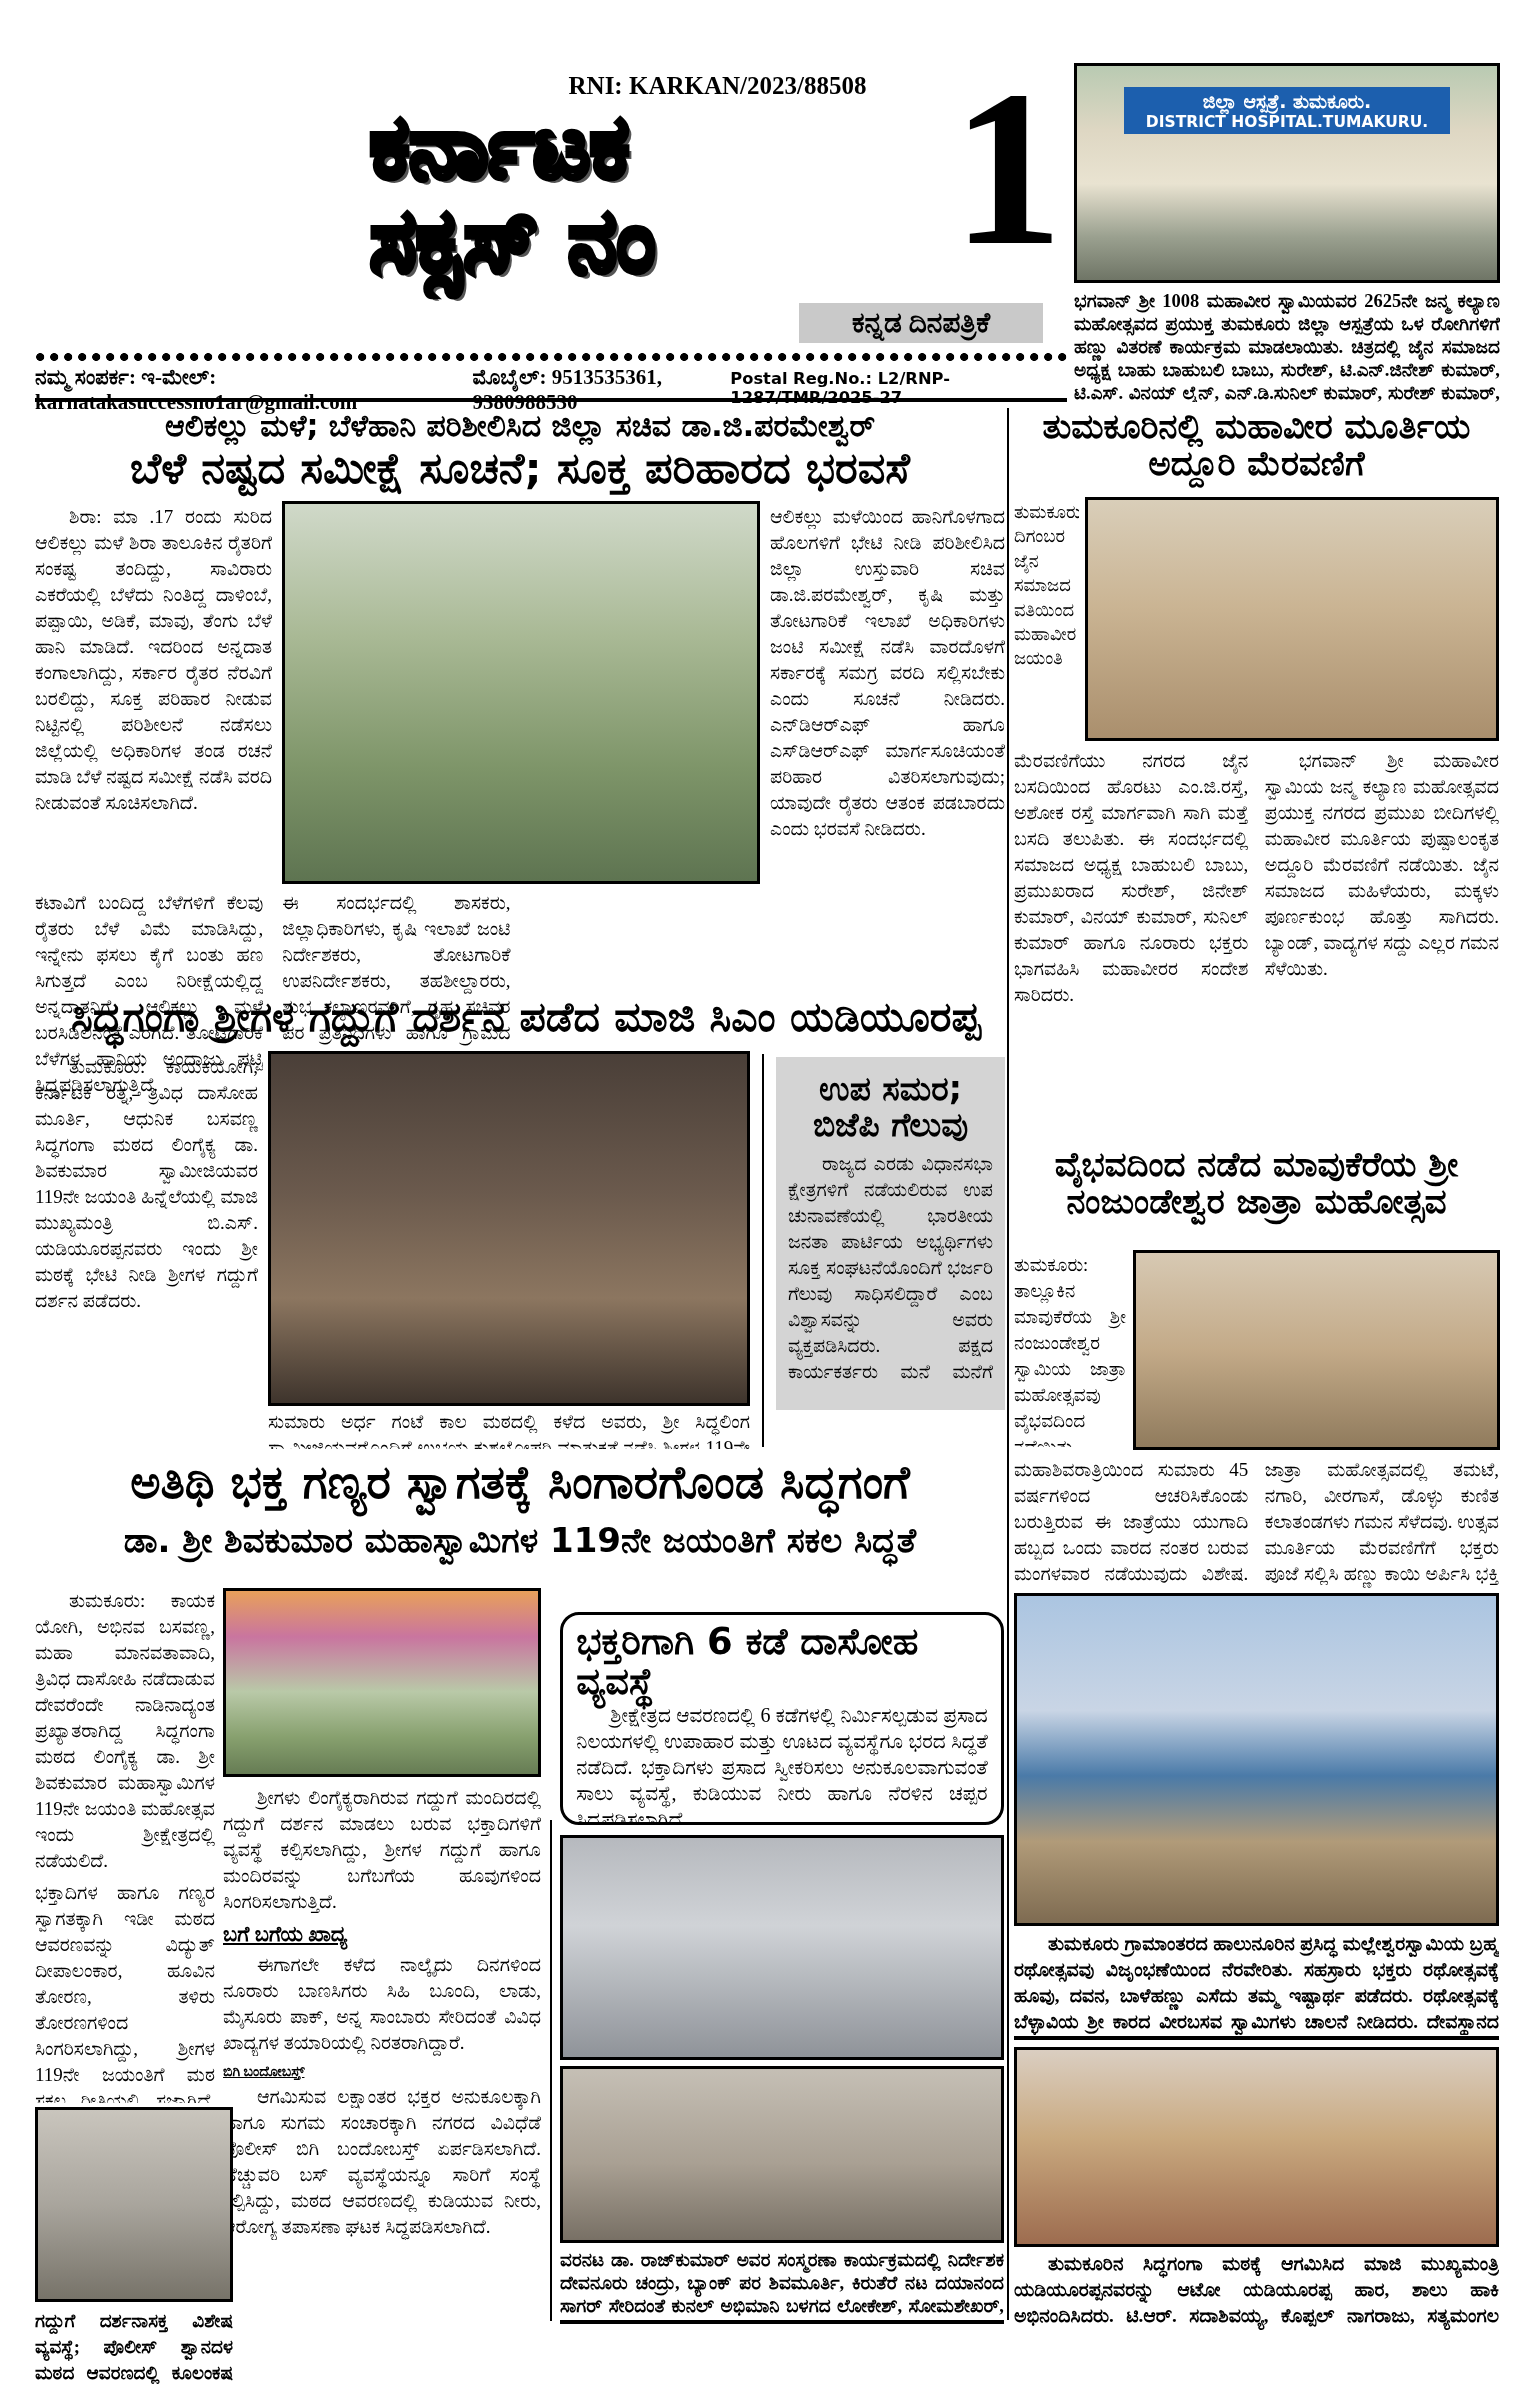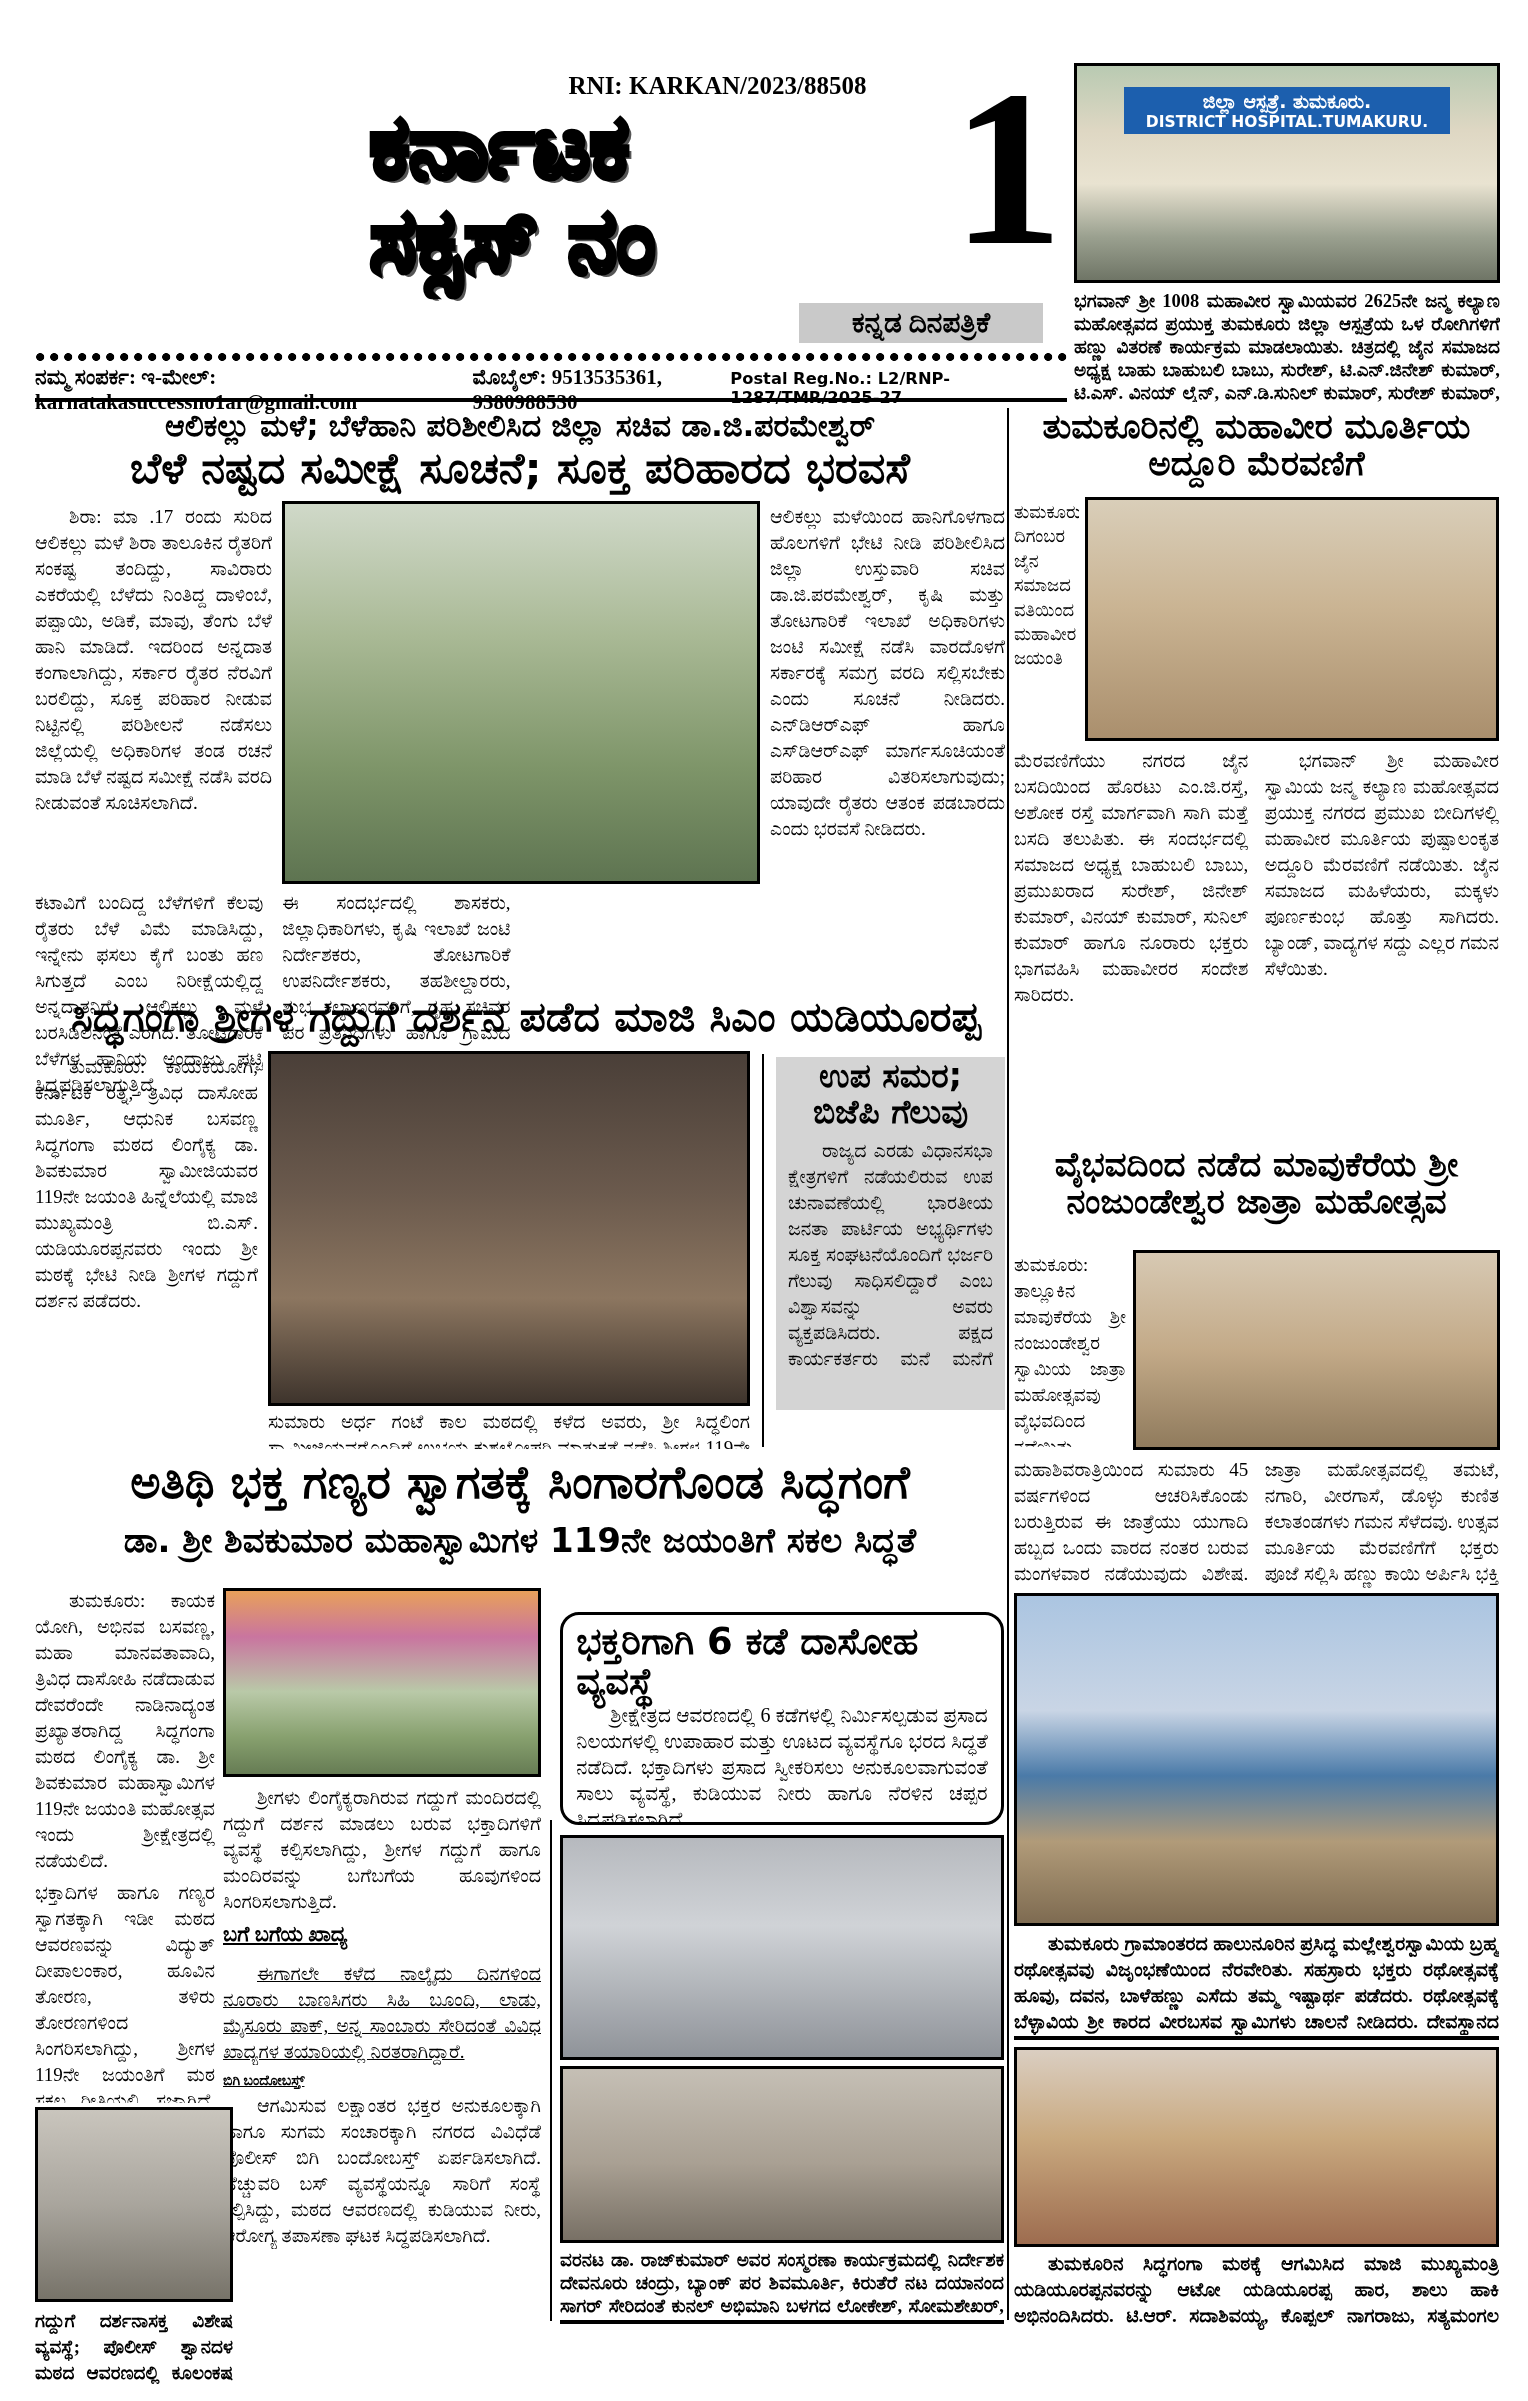--- a/index.html
+++ b/index.html
@@ -85,21 +85,21 @@
     <div class="body-txt" style="height:auto;">ಮೆರವಣಿಗೆಯು ನಗರದ ಜೈನ ಬಸದಿಯಿಂದ ಹೊರಟು ಎಂ.ಜಿ.ರಸ್ತೆ, ಅಶೋಕ ರಸ್ತೆ ಮಾರ್ಗವಾಗಿ ಸಾಗಿ ಮತ್ತೆ ಬಸದಿ ತಲುಪಿತು. ಈ ಸಂದರ್ಭದಲ್ಲಿ ಸಮಾಜದ ಅಧ್ಯಕ್ಷ ಬಾಹುಬಲಿ ಬಾಬು, ಪ್ರಮುಖರಾದ ಸುರೇಶ್, ಜಿನೇಶ್ ಕುಮಾರ್, ವಿನಯ್ ಕುಮಾರ್, ಸುನಿಲ್ ಕುಮಾರ್ ಹಾಗೂ ನೂರಾರು ಭಕ್ತರು ಭಾಗವಹಿಸಿ ಮಹಾವೀರರ ಸಂದೇಶ ಸಾರಿದರು.</div>
     <div class="body-txt lead" style="height:auto;">ಭಗವಾನ್ ಶ್ರೀ ಮಹಾವೀರ ಸ್ವಾಮಿಯ ಜನ್ಮ ಕಲ್ಯಾಣ ಮಹೋತ್ಸವದ ಪ್ರಯುಕ್ತ ನಗರದ ಪ್ರಮುಖ ಬೀದಿಗಳಲ್ಲಿ ಮಹಾವೀರ ಮೂರ್ತಿಯ ಪುಷ್ಪಾಲಂಕೃತ ಅದ್ದೂರಿ ಮೆರವಣಿಗೆ ನಡೆಯಿತು. ಜೈನ ಸಮಾಜದ ಮಹಿಳೆಯರು, ಮಕ್ಕಳು ಪೂರ್ಣಕುಂಭ ಹೊತ್ತು ಸಾಗಿದರು. ಬ್ಯಾಂಡ್, ವಾದ್ಯಗಳ ಸದ್ದು ಎಲ್ಲರ ಗಮನ ಸೆಳೆಯಿತು.</div>
   </div>
 
   <div class="abs hl" style="left:41px;top:995px;width:970px;font-size:41px;">ಸಿದ್ಧಗಂಗಾ ಶ್ರೀಗಳ ಗದ್ದುಗೆ ದರ್ಶನ ಪಡೆದ ಮಾಜಿ ಸಿಎಂ ಯಡಿಯೂರಪ್ಪ</div>
   <div class="abs body-txt lead" style="left:35px;top:1054px;width:223px;height:393px;">ತುಮಕೂರು: ಕಾಯಕಯೋಗಿ, ಕರ್ನಾಟಕ ರತ್ನ, ತ್ರಿವಿಧ ದಾಸೋಹ ಮೂರ್ತಿ, ಆಧುನಿಕ ಬಸವಣ್ಣ ಸಿದ್ಧಗಂಗಾ ಮಠದ ಲಿಂಗೈಕ್ಯ ಡಾ. ಶಿವಕುಮಾರ ಸ್ವಾಮೀಜಿಯವರ 119ನೇ ಜಯಂತಿ ಹಿನ್ನೆಲೆಯಲ್ಲಿ ಮಾಜಿ ಮುಖ್ಯಮಂತ್ರಿ ಬಿ.ಎಸ್. ಯಡಿಯೂರಪ್ಪನವರು ಇಂದು ಶ್ರೀ ಮಠಕ್ಕೆ ಭೇಟಿ ನೀಡಿ ಶ್ರೀಗಳ ಗದ್ದುಗೆ ದರ್ಶನ ಪಡೆದರು.</div>
   <div class="photo ph-shrine" style="left:268px;top:1051px;width:482px;height:355px;"></div>
   <div class="abs body-txt" style="left:268px;top:1409px;width:482px;height:40px;">ಸುಮಾರು ಅರ್ಧ ಗಂಟೆ ಕಾಲ ಮಠದಲ್ಲಿ ಕಳೆದ ಅವರು, ಶ್ರೀ ಸಿದ್ಧಲಿಂಗ ಸ್ವಾಮೀಜಿಯವರೊಂದಿಗೆ ಉಭಯ ಕುಶಲೋಪರಿ ಮಾತುಕತೆ ನಡೆಸಿ ಶ್ರೀಗಳ 119ನೇ ಜಯಂತಿ ಸಿದ್ಧತೆಗಳ ಮಾಹಿತಿ ಪಡೆದರು.</div>
   <div class="abs vrule" style="left:762px;top:1054px;width:2.2px;height:393px;"></div>
 
-  <div class="abs" style="left:776px;top:1057px;width:229px;height:353px;background:#d4d4d4;padding:1px 12px;">
+  <div class="abs" style="left:776px;top:1057px;width:229px;height:353px;background:#d4d4d4;padding:14px 12px;">
     <div class="hl" style="font-size:33px;">ಉಪ ಸಮರ;</div>
     <div class="hl" style="font-size:33px;">ಬಿಜೆಪಿ ಗೆಲುವು</div>
     <div class="body-txt lead" style="margin-top:9px;height:237px;">ರಾಜ್ಯದ ಎರಡು ವಿಧಾನಸಭಾ ಕ್ಷೇತ್ರಗಳಿಗೆ ನಡೆಯಲಿರುವ ಉಪ ಚುನಾವಣೆಯಲ್ಲಿ ಭಾರತೀಯ ಜನತಾ ಪಾರ್ಟಿಯ ಅಭ್ಯರ್ಥಿಗಳು ಸೂಕ್ತ ಸಂಘಟನೆಯೊಂದಿಗೆ ಭರ್ಜರಿ ಗೆಲುವು ಸಾಧಿಸಲಿದ್ದಾರೆ ಎಂಬ ವಿಶ್ವಾಸವನ್ನು ಅವರು ವ್ಯಕ್ತಪಡಿಸಿದರು. ಪಕ್ಷದ ಕಾರ್ಯಕರ್ತರು ಮನೆ ಮನೆಗೆ ತೆರಳಿ ಪ್ರಚಾರ ನಡೆಸುತ್ತಿದ್ದು, ಜನಬೆಂಬಲ ವ್ಯಕ್ತವಾಗುತ್ತಿದೆ ಎಂದು ಸುದ್ದಿಗಾರರ ಪ್ರಶ್ನೆಗೆ ಉತ್ತರಿಸಿದರು.</div>
   </div>
 
   <div class="abs hl" style="left:1014px;top:1146px;width:485px;font-size:34px;">ವೈಭವದಿಂದ ನಡೆದ ಮಾವುಕೆರೆಯ ಶ್ರೀ ನಂಜುಂಡೇಶ್ವರ ಜಾತ್ರಾ ಮಹೋತ್ಸವ</div>
   <div class="abs body-txt" style="left:1014px;top:1252px;width:112px;height:195px;font-size:18.5px;">ತುಮಕೂರು: ತಾಲ್ಲೂಕಿನ ಮಾವುಕೆರೆಯ ಶ್ರೀ ನಂಜುಂಡೇಶ್ವರ ಸ್ವಾಮಿಯ ಜಾತ್ರಾ ಮಹೋತ್ಸವವು ವೈಭವದಿಂದ ನಡೆಯಿತು.</div>
   <div class="photo ph-jatra" style="left:1133px;top:1250px;width:367px;height:200px;"></div>
   <div class="abs" style="left:1014px;top:1457px;width:485px;height:132px;column-count:2;column-gap:16.3px;">
     <div class="body-txt" style="height:auto;">ಮಹಾಶಿವರಾತ್ರಿಯಿಂದ ಸುಮಾರು 45 ವರ್ಷಗಳಿಂದ ಆಚರಿಸಿಕೊಂಡು ಬರುತ್ತಿರುವ ಈ ಜಾತ್ರೆಯು ಯುಗಾದಿ ಹಬ್ಬದ ಒಂದು ವಾರದ ನಂತರ ಬರುವ ಮಂಗಳವಾರ ನಡೆಯುವುದು ವಿಶೇಷ. ಗ್ರಾಮಸ್ಥರು ಹಾಗೂ ಸುತ್ತಮುತ್ತಲ ಭಕ್ತರು ಹೆಚ್ಚಿನ ಸಂಖ್ಯೆಯಲ್ಲಿ ಭಾಗವಹಿಸಿದ್ದರು.</div>
@@ -115,21 +115,21 @@
   <div class="abs hl" style="left:35px;top:1522px;width:970px;font-size:34px;">ಡಾ. ಶ್ರೀ ಶಿವಕುಮಾರ ಮಹಾಸ್ವಾಮಿಗಳ 119ನೇ ಜಯಂತಿಗೆ ಸಕಲ ಸಿದ್ಧತೆ</div>
 
   <div class="abs" style="left:35px;top:1588px;width:180px;height:515px;overflow:hidden;">
     <div class="body-txt lead">ತುಮಕೂರು: ಕಾಯಕ ಯೋಗಿ, ಅಭಿನವ ಬಸವಣ್ಣ, ಮಹಾ ಮಾನವತಾವಾದಿ, ತ್ರಿವಿಧ ದಾಸೋಹಿ ನಡೆದಾಡುವ ದೇವರೆಂದೇ ನಾಡಿನಾದ್ಯಂತ ಪ್ರಖ್ಯಾತರಾಗಿದ್ದ ಸಿದ್ಧಗಂಗಾ ಮಠದ ಲಿಂಗೈಕ್ಯ ಡಾ. ಶ್ರೀ ಶಿವಕುಮಾರ ಮಹಾಸ್ವಾಮಿಗಳ 119ನೇ ಜಯಂತಿ ಮಹೋತ್ಸವ ಇಂದು ಶ್ರೀಕ್ಷೇತ್ರದಲ್ಲಿ ನಡೆಯಲಿದೆ.</div>
     <div class="body-txt" style="margin-top:6px;">ಭಕ್ತಾದಿಗಳ ಹಾಗೂ ಗಣ್ಯರ ಸ್ವಾಗತಕ್ಕಾಗಿ ಇಡೀ ಮಠದ ಆವರಣವನ್ನು ವಿದ್ಯುತ್ ದೀಪಾಲಂಕಾರ, ಹೂವಿನ ತೋರಣ, ತಳಿರು ತೋರಣಗಳಿಂದ ಸಿಂಗರಿಸಲಾಗಿದ್ದು, ಶ್ರೀಗಳ 119ನೇ ಜಯಂತಿಗೆ ಮಠ ಸಕಲ ರೀತಿಯಲ್ಲಿ ಸಜ್ಜಾಗಿದೆ. ಅತಿಥಿಗಳ ಪ್ರವಾಸ ವ್ಯವಸ್ಥೆಗೆ ಅಗತ್ಯ ಸಿದ್ಧತೆ ನಡೆದಿದೆ.</div>
   </div>
   <div class="photo ph-campus" style="left:223px;top:1588px;width:318px;height:189px;"></div>
   <div class="abs" style="left:223px;top:1785px;width:318px;height:606px;overflow:hidden;">
     <div class="body-txt lead">ಶ್ರೀಗಳು ಲಿಂಗೈಕ್ಯರಾಗಿರುವ ಗದ್ದುಗೆ ಮಂದಿರದಲ್ಲಿ ಗದ್ದುಗೆ ದರ್ಶನ ಮಾಡಲು ಬರುವ ಭಕ್ತಾದಿಗಳಿಗೆ ವ್ಯವಸ್ಥೆ ಕಲ್ಪಿಸಲಾಗಿದ್ದು, ಶ್ರೀಗಳ ಗದ್ದುಗೆ ಹಾಗೂ ಮಂದಿರವನ್ನು ಬಗೆಬಗೆಯ ಹೂವುಗಳಿಂದ ಸಿಂಗರಿಸಲಾಗುತ್ತಿದೆ.</div>
     <div class="subhead-u" style="font-size:21px;margin-top:7.4px;">ಬಗೆ ಬಗೆಯ ಖಾದ್ಯ</div>
-    <div class="body-txt lead" style="margin-top:14px;text-decoration:underline;">ಈಗಾಗಲೇ ಕಳೆದ ನಾಲ್ಕೈದು ದಿನಗಳಿಂದ ನೂರಾರು ಬಾಣಸಿಗರು ಸಿಹಿ ಬೂಂದಿ, ಲಾಡು, ಮೈಸೂರು ಪಾಕ್, ಅನ್ನ ಸಾಂಬಾರು ಸೇರಿದಂತೆ ವಿವಿಧ ಖಾದ್ಯಗಳ ತಯಾರಿಯಲ್ಲಿ ನಿರತರಾಗಿದ್ದಾರೆ.</div>
+    <div class="body-txt lead" style="margin-top:5px;">ಈಗಾಗಲೇ ಕಳೆದ ನಾಲ್ಕೈದು ದಿನಗಳಿಂದ ನೂರಾರು ಬಾಣಸಿಗರು ಸಿಹಿ ಬೂಂದಿ, ಲಾಡು, ಮೈಸೂರು ಪಾಕ್, ಅನ್ನ ಸಾಂಬಾರು ಸೇರಿದಂತೆ ವಿವಿಧ ಖಾದ್ಯಗಳ ತಯಾರಿಯಲ್ಲಿ ನಿರತರಾಗಿದ್ದಾರೆ.</div>
     <div class="subhead-u" style="font-size:14px;margin-top:7.4px;">ಬಿಗಿ ಬಂದೋಬಸ್ತ್</div>
     <div class="body-txt lead" style="margin-top:4.4px;">ಆಗಮಿಸುವ ಲಕ್ಷಾಂತರ ಭಕ್ತರ ಅನುಕೂಲಕ್ಕಾಗಿ ಹಾಗೂ ಸುಗಮ ಸಂಚಾರಕ್ಕಾಗಿ ನಗರದ ವಿವಿಧೆಡೆ ಪೊಲೀಸ್ ಬಿಗಿ ಬಂದೋಬಸ್ತ್ ಏರ್ಪಡಿಸಲಾಗಿದೆ. ಹೆಚ್ಚುವರಿ ಬಸ್ ವ್ಯವಸ್ಥೆಯನ್ನೂ ಸಾರಿಗೆ ಸಂಸ್ಥೆ ಕಲ್ಪಿಸಿದ್ದು, ಮಠದ ಆವರಣದಲ್ಲಿ ಕುಡಿಯುವ ನೀರು, ಆರೋಗ್ಯ ತಪಾಸಣಾ ಘಟಕ ಸಿದ್ಧಪಡಿಸಲಾಗಿದೆ.</div>
   </div>
   <div class="photo ph-dog" style="left:35px;top:2107px;width:198px;height:195px;"></div>
   <div class="abs body-txt cap" style="left:35px;top:2308px;width:198px;height:83px;font-size:18.5px;">ಗದ್ದುಗೆ ದರ್ಶನಾಸಕ್ತ ವಿಶೇಷ ವ್ಯವಸ್ಥೆ; ಪೊಲೀಸ್ ಶ್ವಾನದಳ ಮಠದ ಆವರಣದಲ್ಲಿ ಕೂಲಂಕಷ ತಪಾಸಣೆ ನಡೆಸಿತು.</div>
 
   <div class="abs vrule" style="left:550px;top:1820px;width:2.2px;height:501px;"></div>
 
   <div class="abs boxed" style="left:560px;top:1612px;width:444px;height:213px;overflow:hidden;">
     <div class="hl" style="text-align:left;font-size:37px;">ಭಕ್ತರಿಗಾಗಿ 6 ಕಡೆ ದಾಸೋಹ ವ್ಯವಸ್ಥೆ</div>

